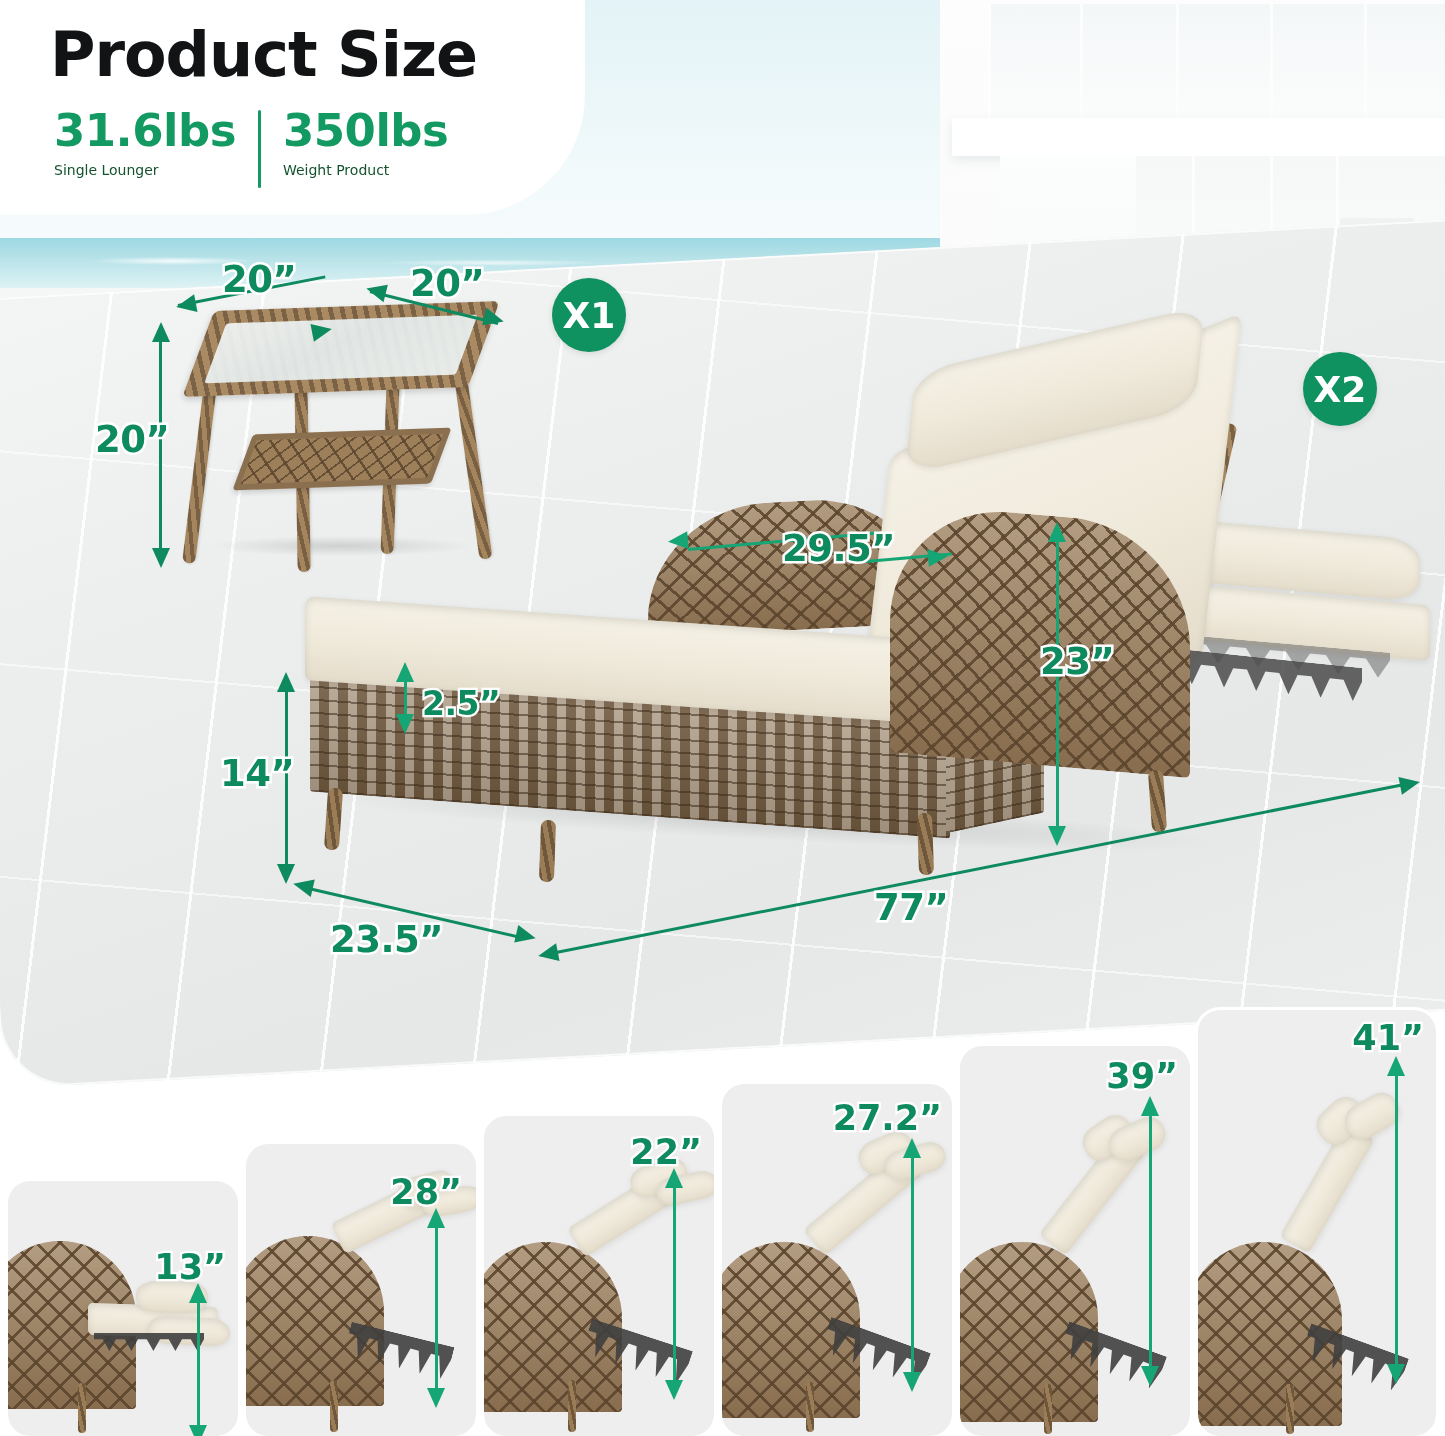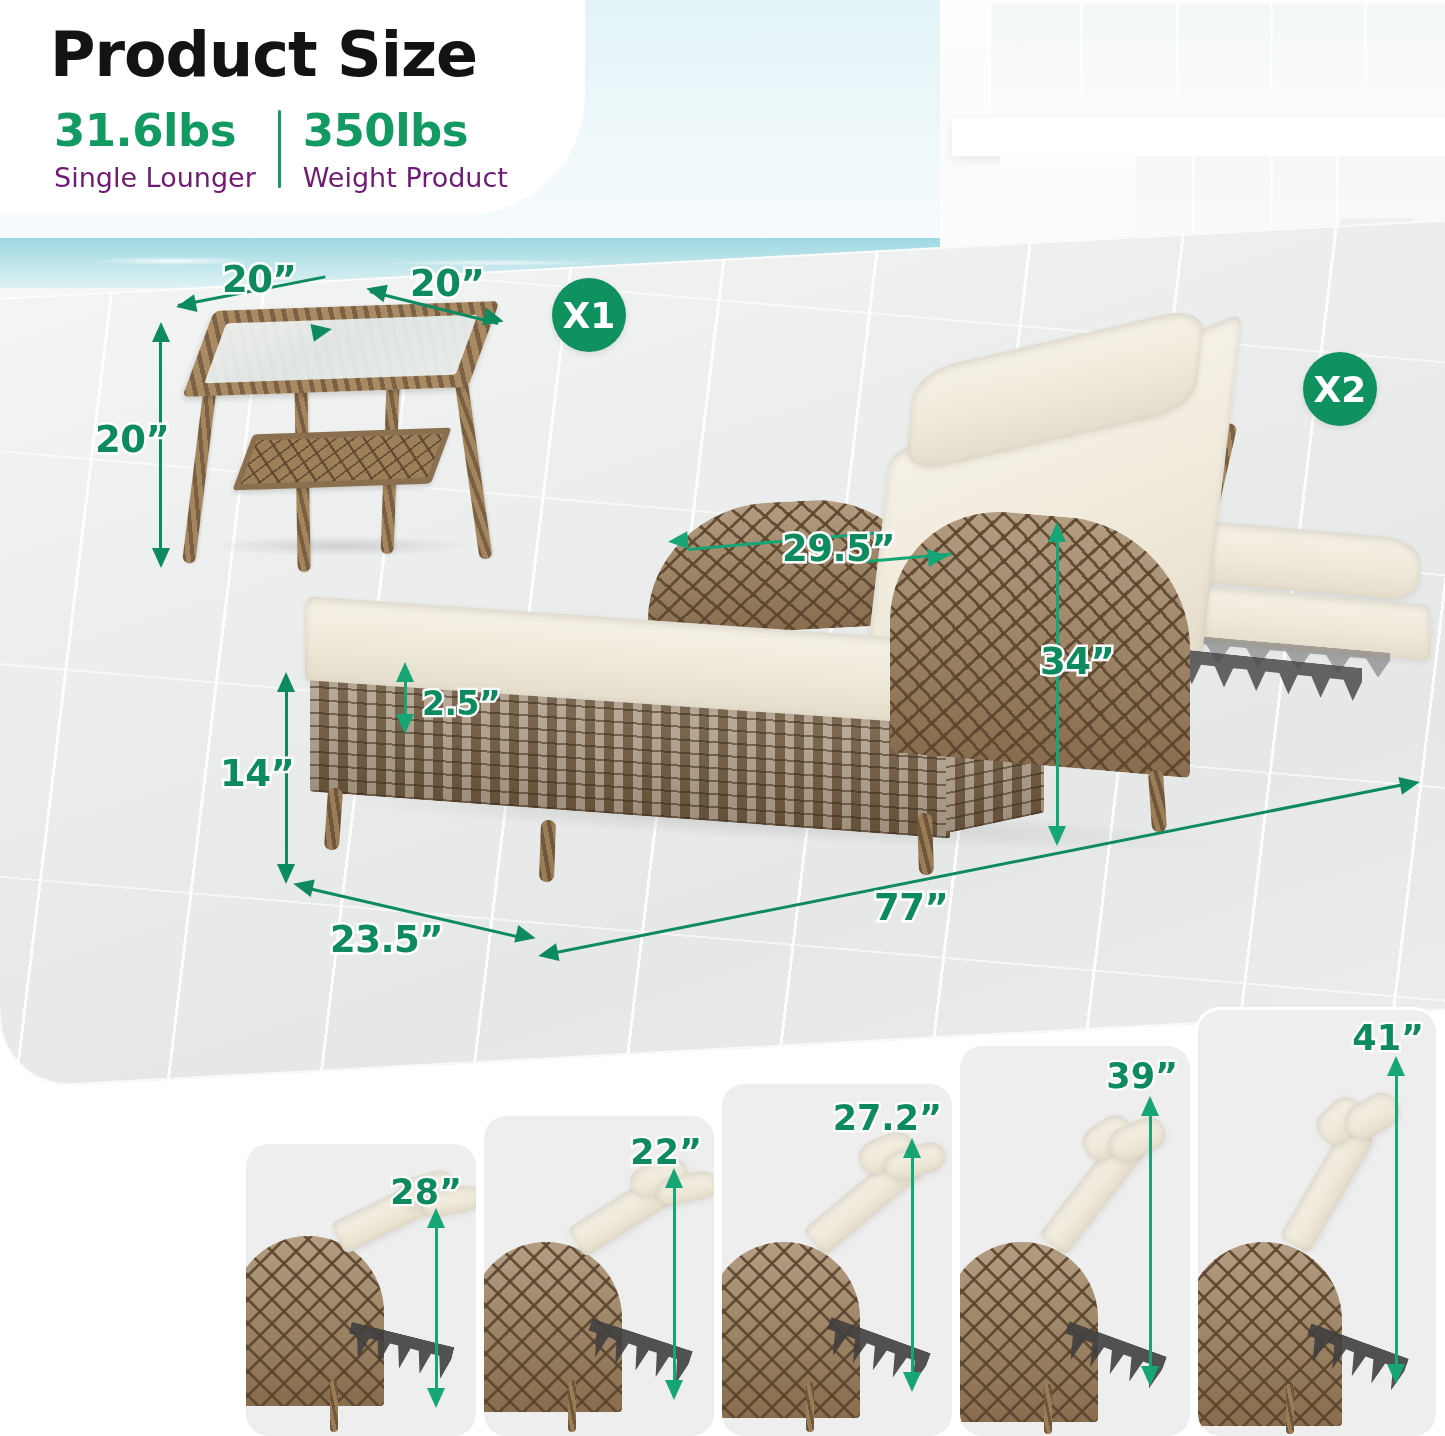--- a/index.html
+++ b/index.html
@@ -124,21 +124,21 @@
     background:#ffffff; border-radius:0 0 120px 0; z-index:30;padding-left:24px;
   }
   #header-title{
     position:absolute; left:50px; top:18px;
     font-size:62px; font-weight:700; color:#111315; letter-spacing:-1px;
     font-family:"DejaVu Sans", sans-serif;
   }
   .stats{ position:absolute; left:54px; top:108px; display:flex; align-items:flex-start; }
   .stat{ display:flex; flex-direction:column; }
   .stat .val{ font-size:45px; font-weight:700; color:#139a63; line-height:1; letter-spacing:-.5px; }
-  .stat .cap{ font-size:27px; color:#701a75; margin-top:9px; letter-spacing:0; }
+  .stat .cap{ font-size:14px; color:#14532d; margin-top:9px; letter-spacing:0; }
   .stat-div{
     width:3px; height:78px; background:#139a63; margin:2px 22px 0 22px; border-radius:2px;
   }
 
   
   .badge{
     position:absolute; border-radius:50%; background:#0f9160;
     color:#ffffff; display:flex; align-items:center; justify-content:center;
     font-size:36px; font-weight:700; z-index:25;
     box-shadow:0 2px 6px rgba(0,0,0,.10);
@@ -437,21 +437,21 @@
 
   <div class="aline h thin" style="left:688px; top:548px; width:192px; transform:rotate(-5deg); transform-origin:left center;"></div>
   <div class="aline h thin" style="left:866px; top:560px; width:86px; transform:rotate(-5deg); transform-origin:left center;"></div>
   <div class="arrow ar-l" style="left:668px; top:532px; transform:rotate(-5deg); border-right-color:#16a574;"></div>
   <div class="arrow ar-r" style="left:928px; top:548px; transform:rotate(-5deg); border-left-color:#16a574;"></div>
   <div class="dim" style="left:782px; top:527px;">29.5”</div>
 
   <div class="aline v thin" style="left:1056px; top:540px; height:290px;"></div>
   <div class="arrow ar-u" style="left:1048px; top:522px; border-bottom-color:#16a574;"></div>
   <div class="arrow ar-d" style="left:1048px; top:826px; border-top-color:#16a574;"></div>
-  <div class="dim" style="left:1040px; top:640px;">34”</div>
+  <div class="dim" style="left:1040px; top:640px;">23”</div>
 
   <div class="aline v thin" style="left:404px; top:678px; height:42px;"></div>
   <div class="arrow ar-u" style="left:396px; top:662px; border-bottom-color:#16a574;"></div>
   <div class="arrow ar-d" style="left:396px; top:714px; border-top-color:#16a574;"></div>
   <div class="dim sm" style="left:422px; top:684px;">2.5”</div>
 
   <div class="aline v" style="left:285px; top:690px; height:178px;"></div>
   <div class="arrow ar-u" style="left:277px; top:672px;"></div>
   <div class="arrow ar-d" style="left:277px; top:864px;"></div>
   <div class="dim" style="left:220px; top:752px;">14”</div>
@@ -481,20 +481,34 @@
         <div class="val">350lbs</div>
         <div class="cap">Weight Product</div>
       </div>
     </div>
   </div>
 
 </div>
 
 <div id="levels">
 
+  <div class="lvl" style="left:8px; width:230px; height:255px;">
+    <div class="mini">
+      <div class="m-arm wicker-diamond" style="left:-24px; top:60px; width:152px; height:168px; border-radius:78px 78px 4px 4px;"></div>
+      <div class="m-seat cushion" style="left:80px; top:124px; width:130px; height:32px; transform:skewY(2deg); border-radius:5px;"></div>
+      <div class="m-pil cushion" style="left:128px; top:100px; width:72px; height:32px; transform:skewY(1deg); border-radius:22px/14px;"></div>
+      <div class="m-pil cushion" style="left:140px; top:136px; width:82px; height:28px; transform:skewY(3deg); border-radius:20px/13px;"></div>
+      <div class="m-rat" style="left:86px; top:152px; width:110px; height:18px;"></div>
+      <div class="m-leg" style="left:70px; top:202px; height:50px;"></div>
+    </div>
+    <div class="lvl-dim" style="right:12px; top:66px;">13”</div>
+    <div class="aline v thin" style="right:38px; top:118px; height:130px; position:absolute;"></div>
+    <div class="arrow ar-u" style="right:31px; top:102px; border-bottom-color:#16a574;"></div>
+    <div class="arrow ar-d" style="right:31px; top:244px; border-top-color:#16a574;"></div>
+  </div>
 
   <div class="lvl" style="left:246px; width:230px; height:292px;">
     <div class="mini">
       <div class="m-arm wicker-diamond" style="left:-14px; top:92px; width:152px; height:170px; border-radius:78px 78px 4px 4px;"></div>
       <div class="m-rod" style="left:96px; top:92px; width:120px; height:9px; transform:rotate(-26deg); transform-origin:left center;"></div>
       <div class="m-back cushion" style="left:92px; top:78px; width:126px; height:34px; transform:rotate(-26deg); transform-origin:left center; border-radius:6px;"></div>
       <div class="m-pil cushion" style="left:152px; top:30px; width:58px; height:30px; transform:rotate(-14deg); border-radius:18px/13px;"></div>
       <div class="m-pil cushion" style="left:176px; top:44px; width:60px; height:26px; transform:rotate(-10deg); border-radius:18px/12px;"></div>
       <div class="m-rat" style="left:100px; top:190px; width:106px; height:34px; transform:rotate(14deg);"></div>
       <div class="m-leg" style="left:84px; top:236px; height:52px;"></div>

